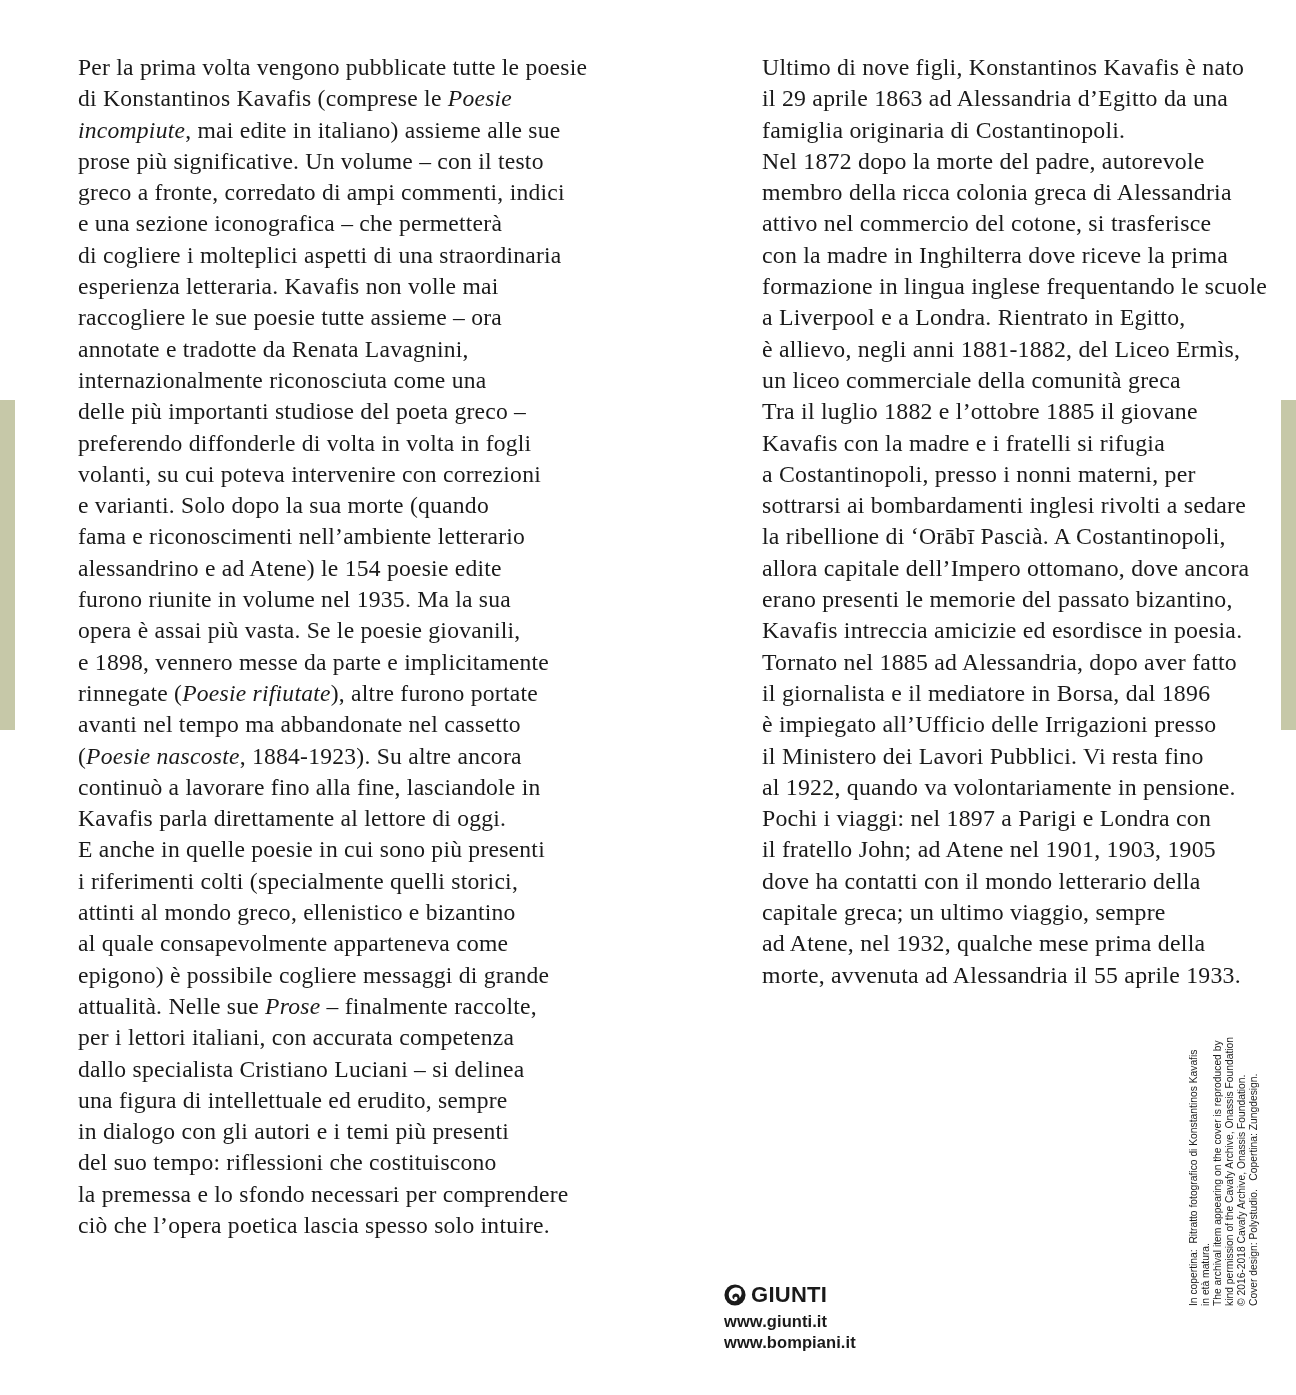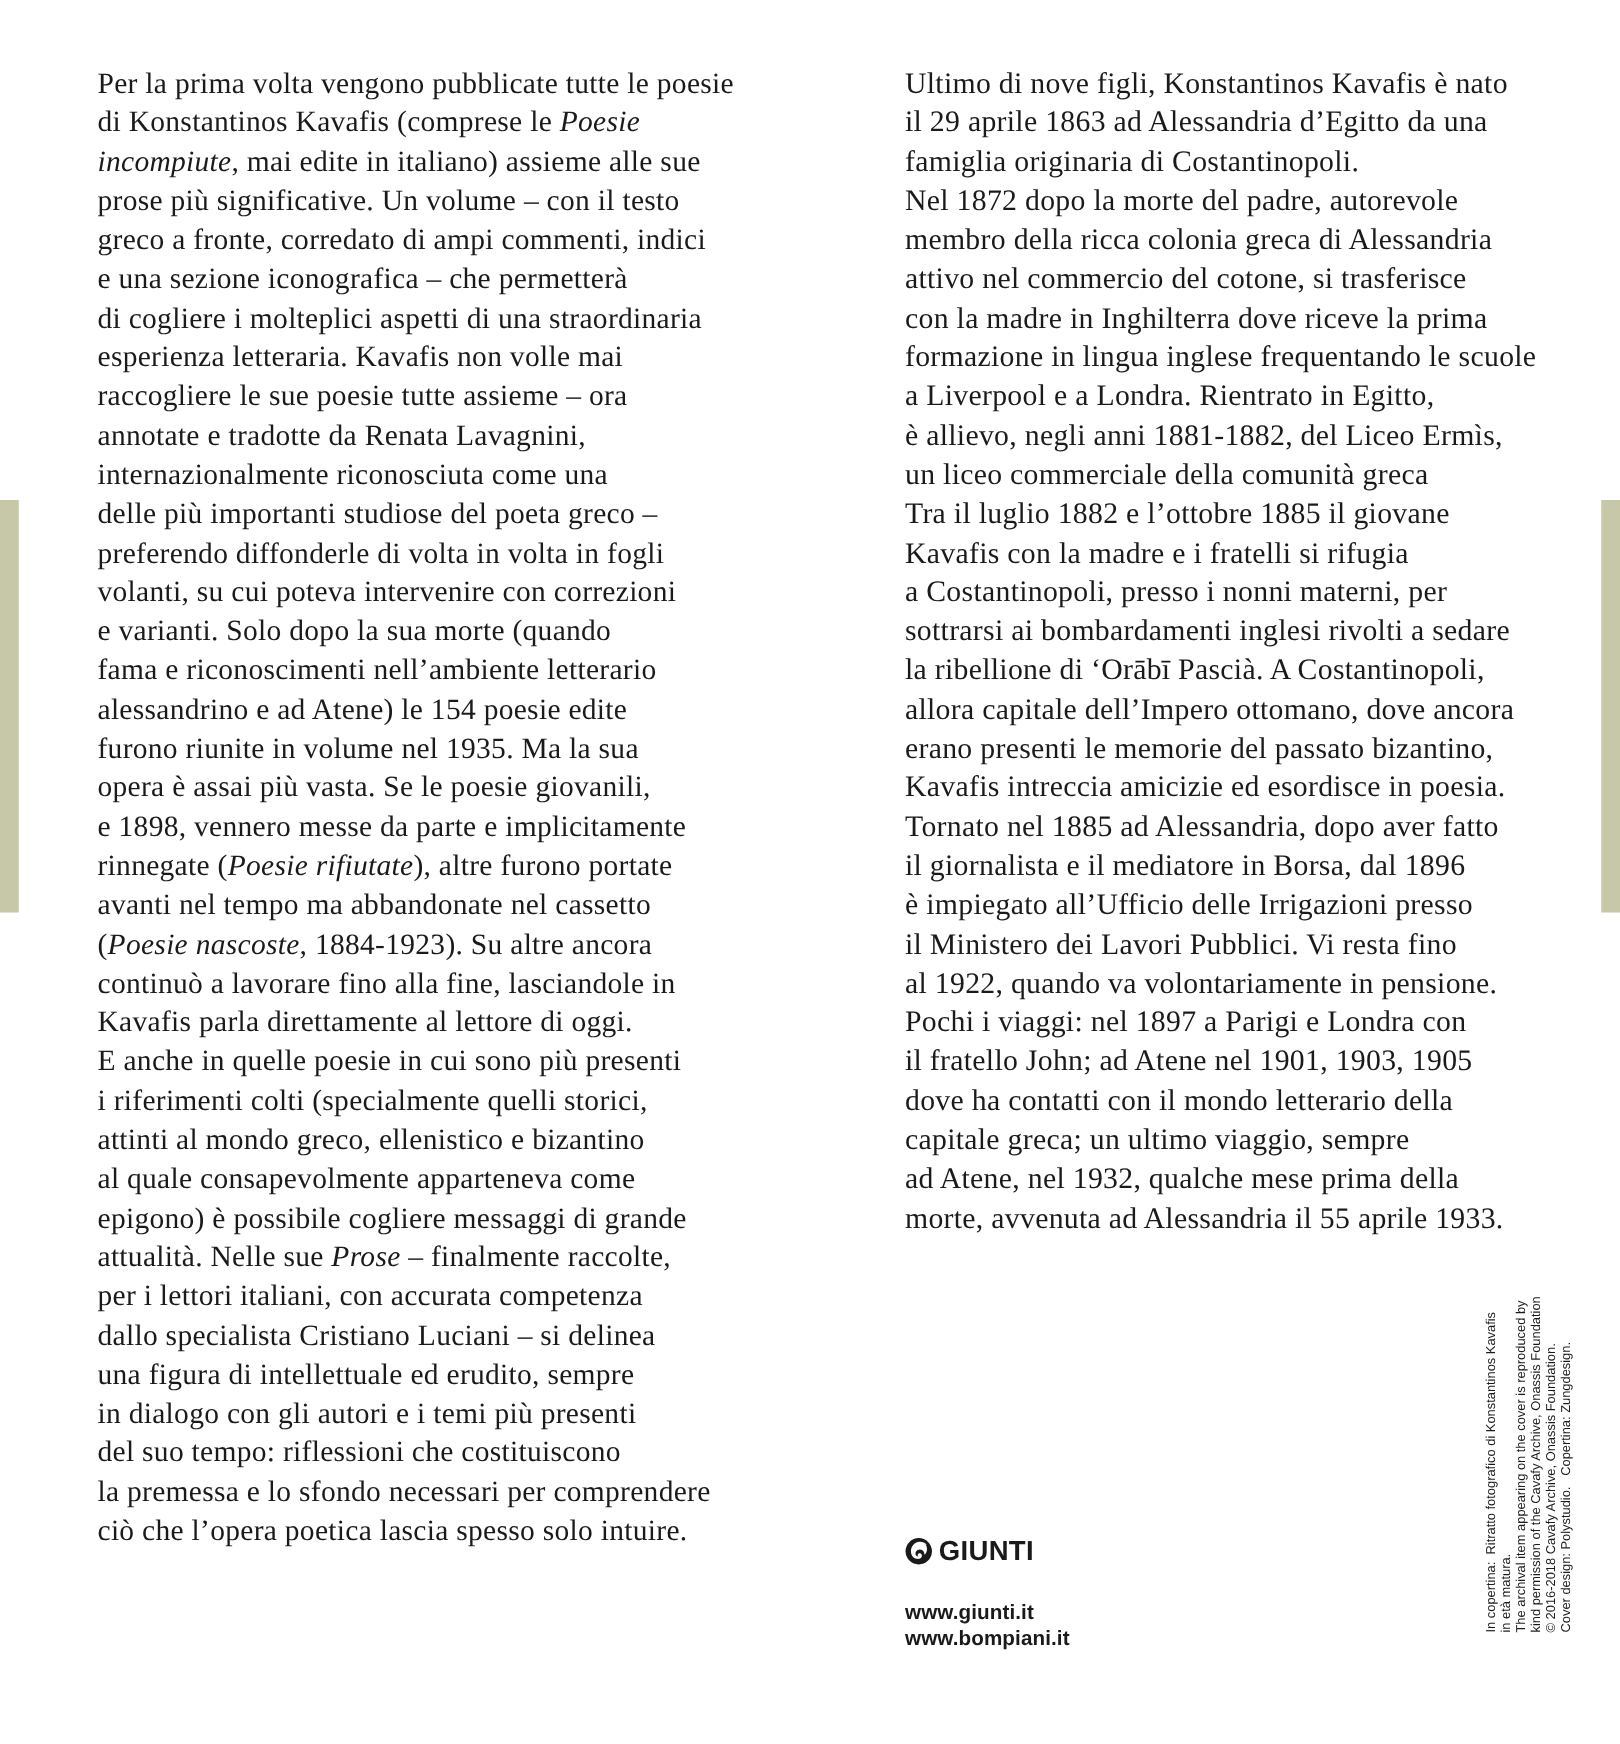--- a/index.html
+++ b/index.html
@@ -32,41 +32,41 @@
     position: absolute;
     top: 52px;
     left: 0;
     width: 1296px;
   }
   .col {
     position: absolute;
     top: 0;
   }
   .col-left  { left: 78px;  width: 520px; }
-  .col-right { left: 724px; width: 510px; }
+  .col-right { left: 762px; width: 510px; }
 
   .blurb-line,
   .bio-line {
     font-size: 23.6px;
     line-height: 31.3px;
     letter-spacing: 0.01em;
     white-space: pre;
     font-weight: 400;
   }
   .bio-line { font-size: 23.8px; }
 
   em.ital {
     font-style: italic;
   }
 
   
   .publisher {
     position: absolute;
     left: 724px;
-    top: 1228px;
+    top: 1282px;
     font-family: "Liberation Sans", "DejaVu Sans", sans-serif;
   }
   .logo-row {
     display: flex;
     align-items: center;
     gap: 5px;
     height: 26px;
   }
   .logo-mark {
     width: 22px;
@@ -74,21 +74,21 @@
     display: block;
   }
   .logo-word {
     font-size: 22px;
     font-weight: 700;
     letter-spacing: 0.012em;
     color: #1a1a1a;
     line-height: 1;
   }
   .urls {
-    margin-top: 26px;
+    margin-top: 3px;
   }
   .url-line {
     font-size: 16.5px;
     font-weight: 700;
     line-height: 21px;
     color: #1a1a1a;
     letter-spacing: 0.005em;
   }
 
   

